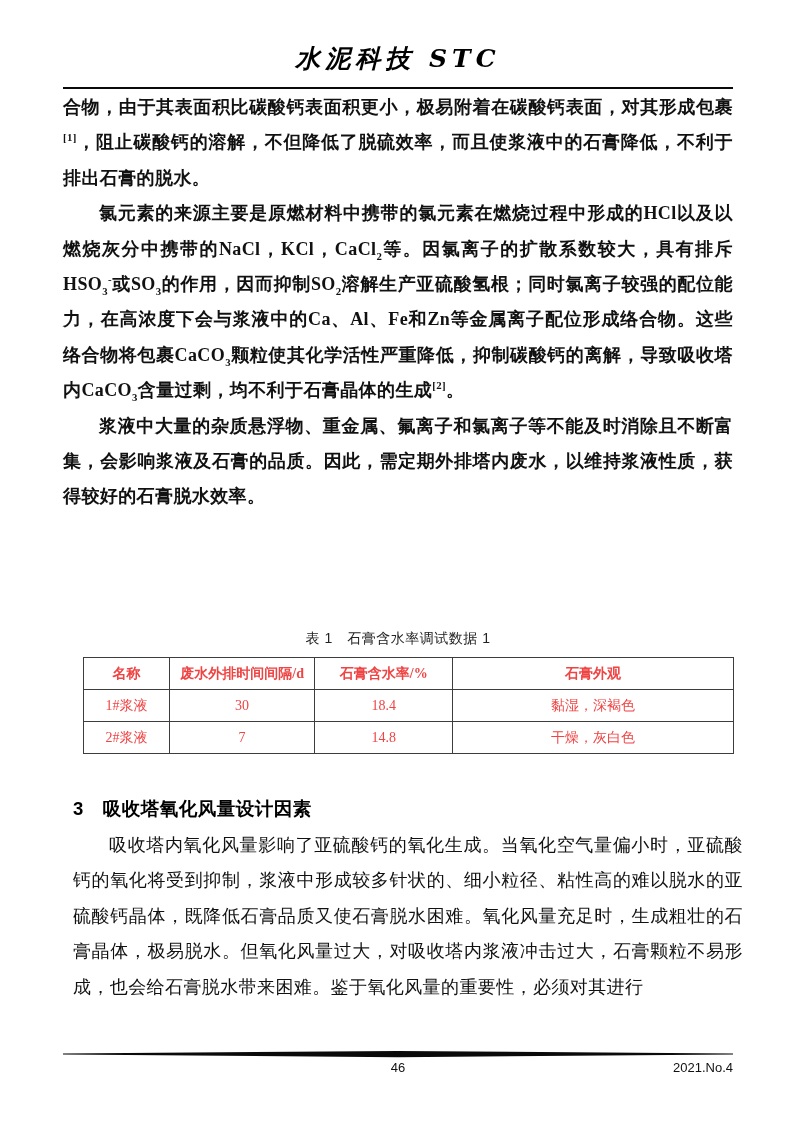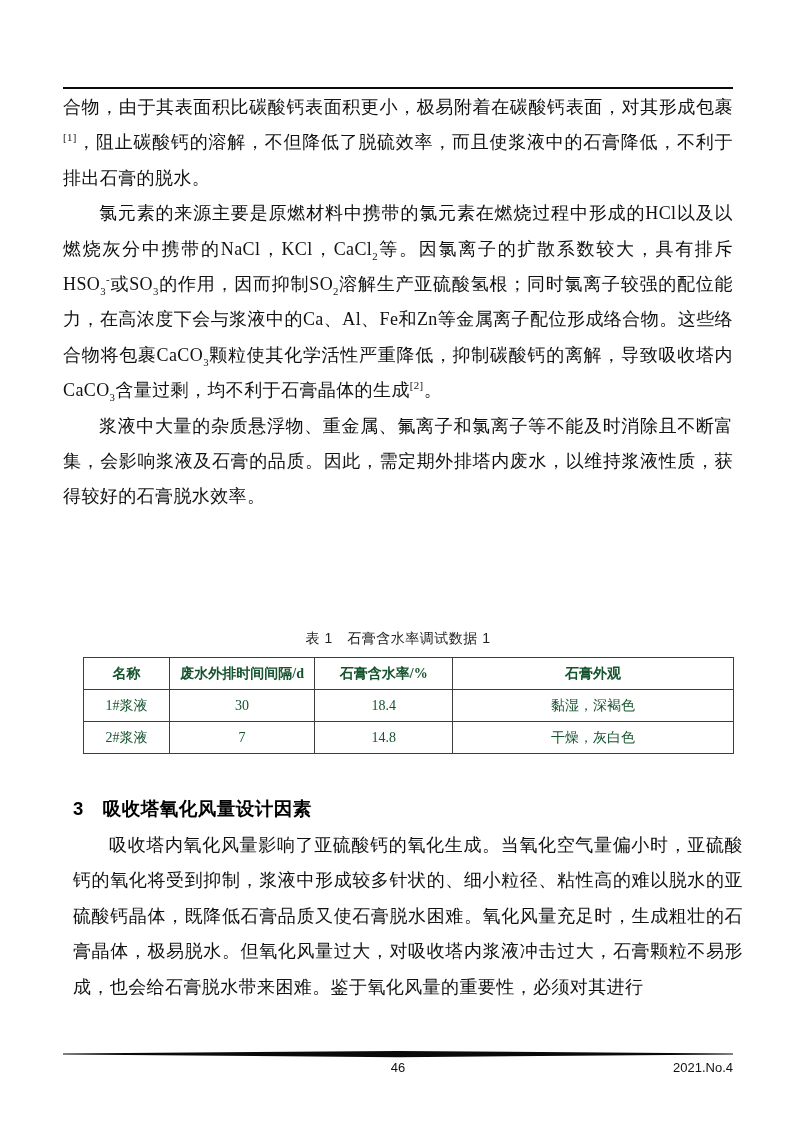--- a/index.html
+++ b/index.html
@@ -38,21 +38,21 @@
   .table-block{position:absolute;top:630px;left:63px;width:670px;}
   .table-caption{
     text-align:center;
     font-family:"Liberation Sans","DejaVu Sans",sans-serif;
     font-size:14px;color:#222;
     margin:0 0 9px 0;letter-spacing:0.5px;
   }
   table.data-table{
     border-collapse:collapse;
     width:651px;margin-left:20px;
-    font-size:14px;color:#14532d;
+    font-size:14px;color:#ef4444;
     table-layout:fixed;
   }
   table.data-table td,table.data-table th{
     border:1.5px solid #3d3d3d;
     height:31px;text-align:center;vertical-align:middle;
     padding:0 2px;font-weight:normal;
     font-family:"Liberation Serif","DejaVu Serif",serif;
   }
   table.data-table th{font-weight:bold;}
   
@@ -70,23 +70,24 @@
     font-size:13px;color:#111;
   }
   .page-number{position:absolute;left:0;width:100%;text-align:center;}
   .issue-label{position:absolute;right:0;}
 </style>
 </head>
 <body>
 
 <div class="page">
 
+  <div class="journal-header">水泥科技 STC</div>
   <div class="header-rule"></div>
 
-  <div class="body-block" style="top:90px;">
+  <div class="body-block" style="top:90px;font-weight:bold;">
     <p class="para">合物，由于其表面积比碳酸钙表面积更小，极易附着在碳酸钙表面，对其形成包裹<sup>[1]</sup>，阻止碳酸钙的溶解，不但降低了脱硫效率，而且使浆液中的石膏降低，不利于排出石膏的脱水。</p>
     <p class="para indent">氯元素的来源主要是原燃材料中携带的氯元素在燃烧过程中形成的HCl以及以燃烧灰分中携带的NaCl，KCl，CaCl<sub>2</sub>等。因氯离子的扩散系数较大，具有排斥HSO<sub>3</sub><sup>-</sup>或SO<sub>3</sub>的作用，因而抑制SO<sub>2</sub>溶解生产亚硫酸氢根；同时氯离子较强的配位能力，在高浓度下会与浆液中的Ca、Al、Fe和Zn等金属离子配位形成络合物。这些络合物将包裹CaCO<sub>3</sub>颗粒使其化学活性严重降低，抑制碳酸钙的离解，导致吸收塔内CaCO<sub>3</sub>含量过剩，均不利于石膏晶体的生成<sup>[2]</sup>。</p>
     <p class="para indent">浆液中大量的杂质悬浮物、重金属、氟离子和氯离子等不能及时消除且不断富集，会影响浆液及石膏的品质。因此，需定期外排塔内废水，以维持浆液性质，获得较好的石膏脱水效率。</p>
   </div>
 
   <div class="table-block">
     <div class="table-caption">表 1　石膏含水率调试数据 1</div>
     <table class="data-table">
       <colgroup>
         <col style="width:13.2%">

